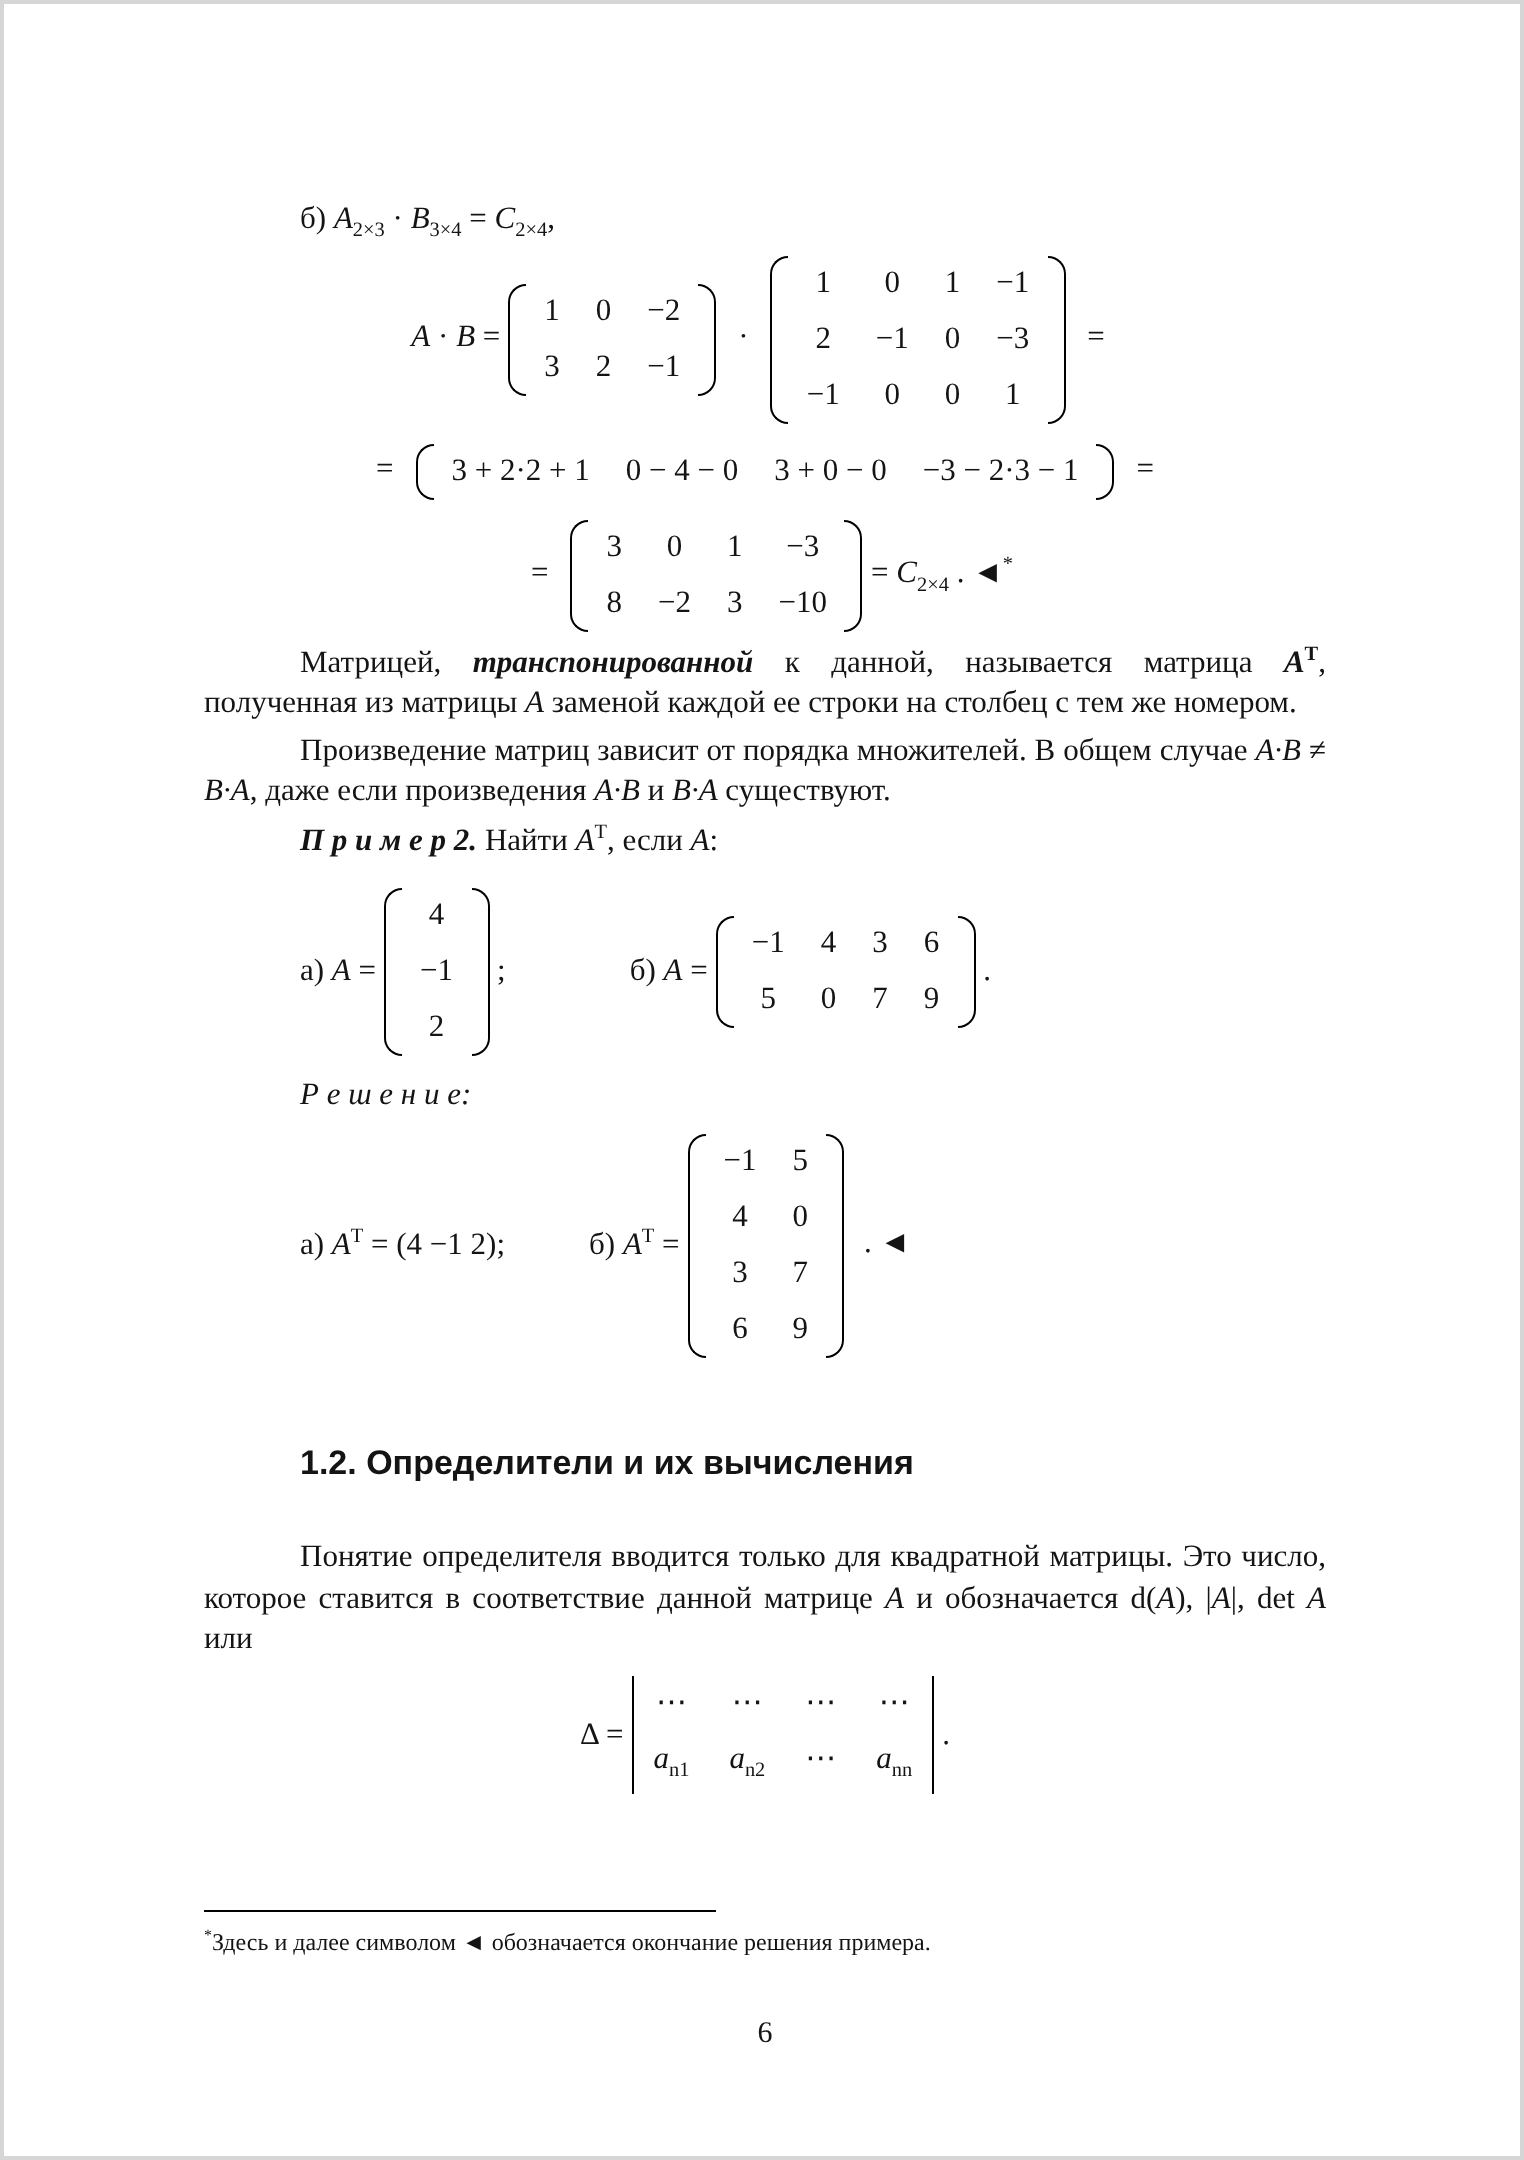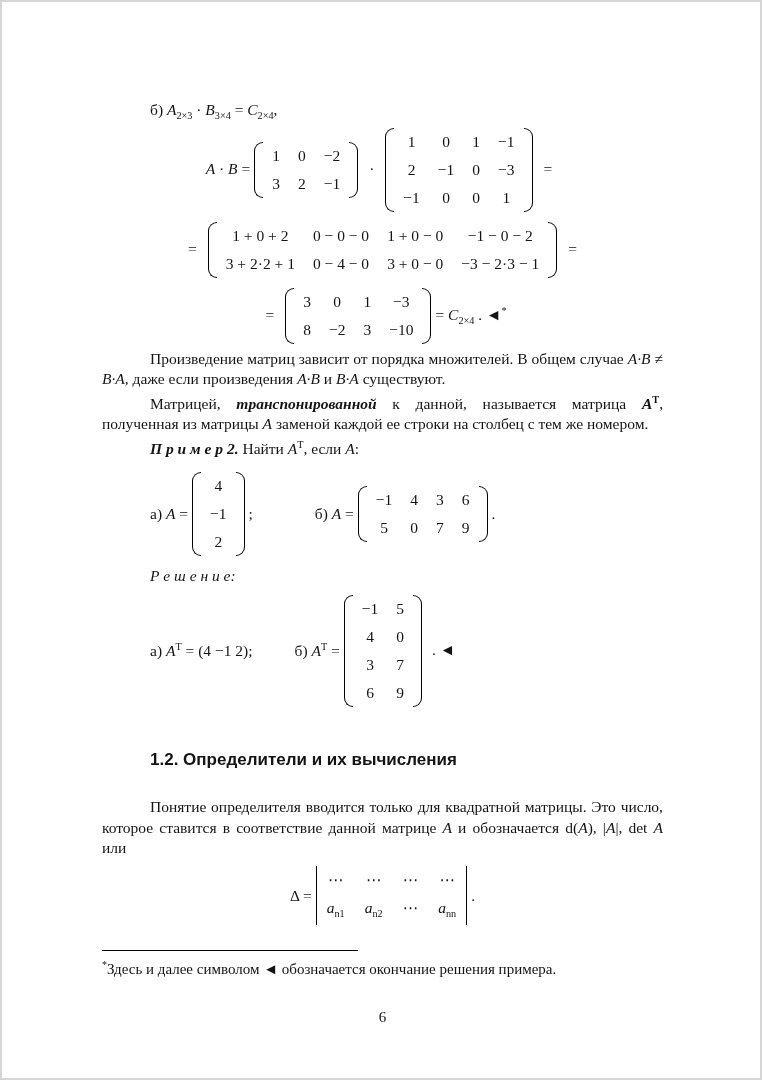--- a/index.html
+++ b/index.html
@@ -33,21 +33,21 @@
   .op { margin:0 7px; }
   .seg { white-space:nowrap; }
   .heading { font-family:"Liberation Sans","DejaVu Sans",sans-serif; font-weight:700; font-size:17px; margin:42px 0 26px 48px; }
   .exline { display:flex; align-items:center; margin:10px 0 4px 48px; }
   .solline { display:flex; align-items:center; margin:8px 0 0 48px; }
   .gap60 { width:62px; flex:none; }
   .gap40 { width:42px; flex:none; }
   .sol-label { font-style:italic; margin-left:48px; margin-top:6px; }
   .spacer { flex:1; }
   .fn-rule { width:256px; border-top:1.3px solid #000; margin-bottom:7px; }
-  .footnote { font-size:15px; }
+  .footnote { font-size:12px; }
   .pagenum { text-align:center; margin-top:28px; font-size:15px; }
   .endmark { margin-left:6px; }
 </style>
 </head>
 <body>
 
 <div class="page">
 
   <div class="indent"><span>б)  </span><span class="s-i">A</span><sub class="s-sub">2×3</sub><span> · </span><span class="s-i">B</span><sub class="s-sub">3×4</sub><span> = </span><span class="s-i">C</span><sub class="s-sub">2×4</sub><span>,</span></div>
 
@@ -96,26 +96,20 @@
     </span>
     <span class="op">=</span>
   </div>
 
   <div class="eqrow">
     <span class="op">=</span>
     <span class="matrix">
       <span class="paren l"></span>
       <span class="mbody">
           <span class="mrow">
-            <span class="mcell">1 + 0 + 2</span>
-            <span class="mcell">0 − 0 − 0</span>
-            <span class="mcell">1 + 0 − 0</span>
-            <span class="mcell">−1 − 0 − 2</span>
-          </span>
-          <span class="mrow">
             <span class="mcell">3 + 2·2 + 1</span>
             <span class="mcell">0 − 4 − 0</span>
             <span class="mcell">3 + 0 − 0</span>
             <span class="mcell">−3 − 2·3 − 1</span>
           </span>
         </span>
       <span class="paren r"></span>
     </span>
     <span class="op">=</span>
   </div>
@@ -136,23 +130,23 @@
             <span class="mcell">−2</span>
             <span class="mcell">3</span>
             <span class="mcell">−10</span>
           </span>
         </span>
       <span class="paren r"></span>
     </span>
     <span class="seg"><span> = </span><span class="s-i">C</span><sub class="s-sub">2×4</sub><span> . </span><span>◄</span><sup class="s-sup">*</sup></span>
   </div>
 
+  <p class="para"><span>Матрицей, </span><span class="s-bi">транспонированной</span><span> к данной, называется матрица </span><span class="s-bi">A</span><sup class="s-supb">T</sup><span>, полученная из матрицы </span><span class="s-i">A</span><span> заменой каждой ее строки на столбец с тем же номером.</span></p>
+
   <p class="para"><span>Произведение матриц зависит от порядка множителей. В общем случае </span><span class="s-i">A·B</span><span> ≠ </span><span class="s-i">B·A</span><span>, даже если произведения </span><span class="s-i">A·B</span><span> и </span><span class="s-i">B·A</span><span> существуют.</span></p>
-
-  <p class="para"><span>Матрицей, </span><span class="s-bi">транспонированной</span><span> к данной, называется матрица </span><span class="s-bi">A</span><sup class="s-supb">T</sup><span>, полученная из матрицы </span><span class="s-i">A</span><span> заменой каждой ее строки на столбец с тем же номером.</span></p>
 
   <p class="para"><span class="s-bi">П р и м е р  2.</span><span> Найти </span><span class="s-i">A</span><sup class="s-sup">T</sup><span>, если </span><span class="s-i">A</span><span>:</span></p>
 
   <div class="exline">
     <span class="seg"><span>а) </span><span class="s-i">A</span><span> = </span></span>
     <span class="matrix">
       <span class="paren l"></span>
       <span class="mbody">
           <span class="mrow">
             <span class="mcell">4</span>

